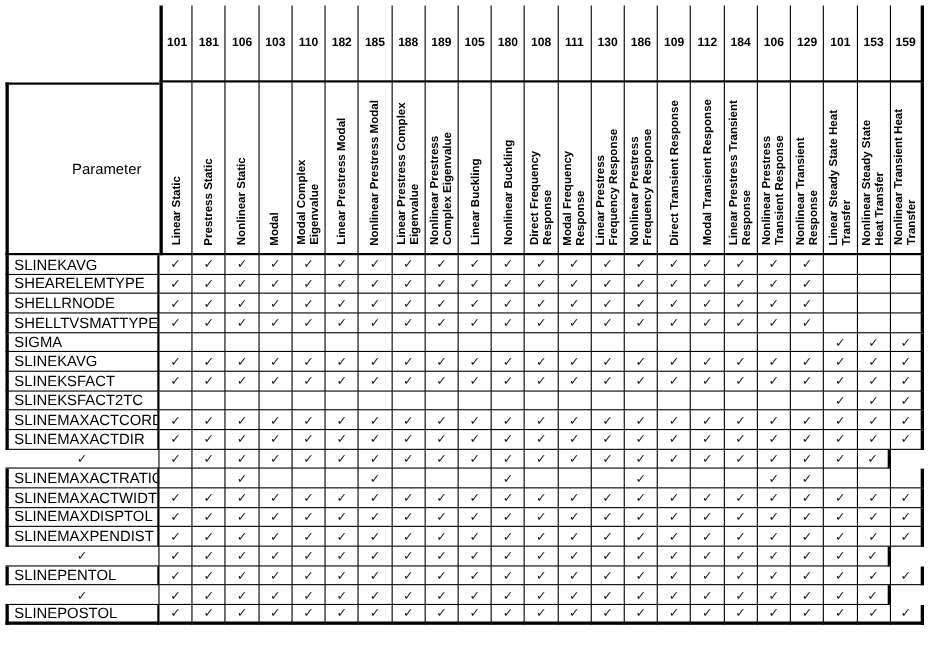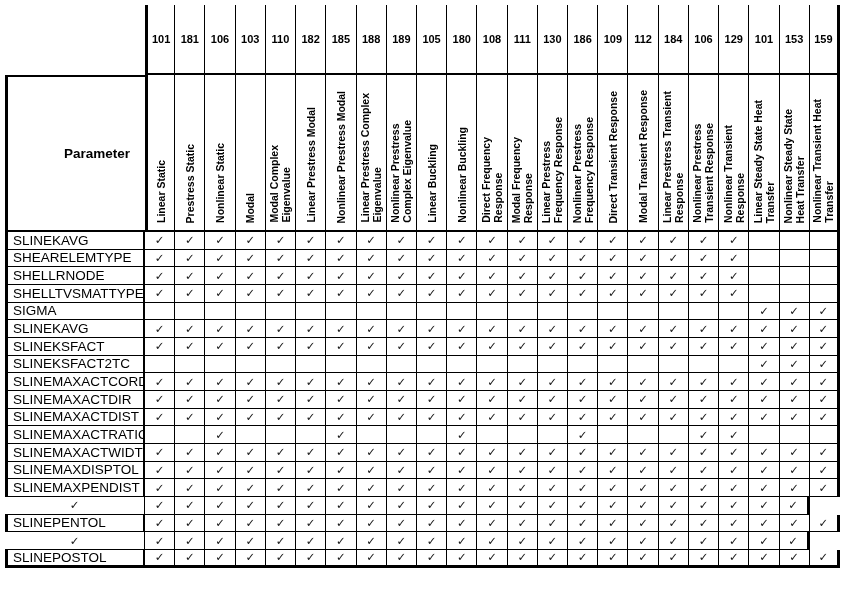--- a/index.html
+++ b/index.html
@@ -18,21 +18,21 @@
   #row-numbers{height:70px;}
   .numcell{border-right:1px solid #000;border-bottom:2px solid #000;display:flex;align-items:center;justify-content:center;
     font-weight:bold;font-size:11px;}
   .numcell.first{border-left:3px solid #000;}
   .numcell.last{border-right:3px solid #000;}
 
   
   #row-names{height:157px;}
   .pwrap{background:#fff;display:flex;flex-direction:column;}
   .pbox{margin-top:0;flex:1;border:2px solid #000;border-left-width:3px;border-right:none;
-    display:flex;align-items:center;justify-content:center;font-weight:bold;font-size:13.5px;padding-left:41px;}
+    display:flex;align-items:center;justify-content:center;font-weight:normal;font-size:13.5px;padding-left:41px;}
   .rotcell{border-right:1px solid #000;border-bottom:2px solid #000;display:flex;flex-direction:column;
     justify-content:flex-end;align-items:center;padding-bottom:7px;overflow:hidden;}
   .rotcell.first{border-left:3px solid #000;}
   .rotcell.last{border-right:3px solid #000;}
   .rot{writing-mode:vertical-rl;transform:rotate(180deg);white-space:pre-line;text-align:left;
     font-weight:bold;font-size:10.5px;line-height:1.15;}
 
   
   #databody{height:336px;display:grid;grid-template-rows:repeat(19,1fr);}
   .drow{display:grid;grid-template-columns:140px repeat(23,1fr);}
@@ -775,21 +775,20 @@
           <span>✓</span>
         </div>
         <div class="dcell">
           <span>✓</span>
         </div>
         <div class="dcell last">
           <span>✓</span>
         </div>
       </div>
       <div class="drow">
-        <div class="pcell">SLINEMAXACTDIST</div>
         <div class="dcell">
           <span>✓</span>
         </div>
         <div class="dcell">
           <span>✓</span>
         </div>
         <div class="dcell">
           <span>✓</span>
         </div>
         <div class="dcell">

